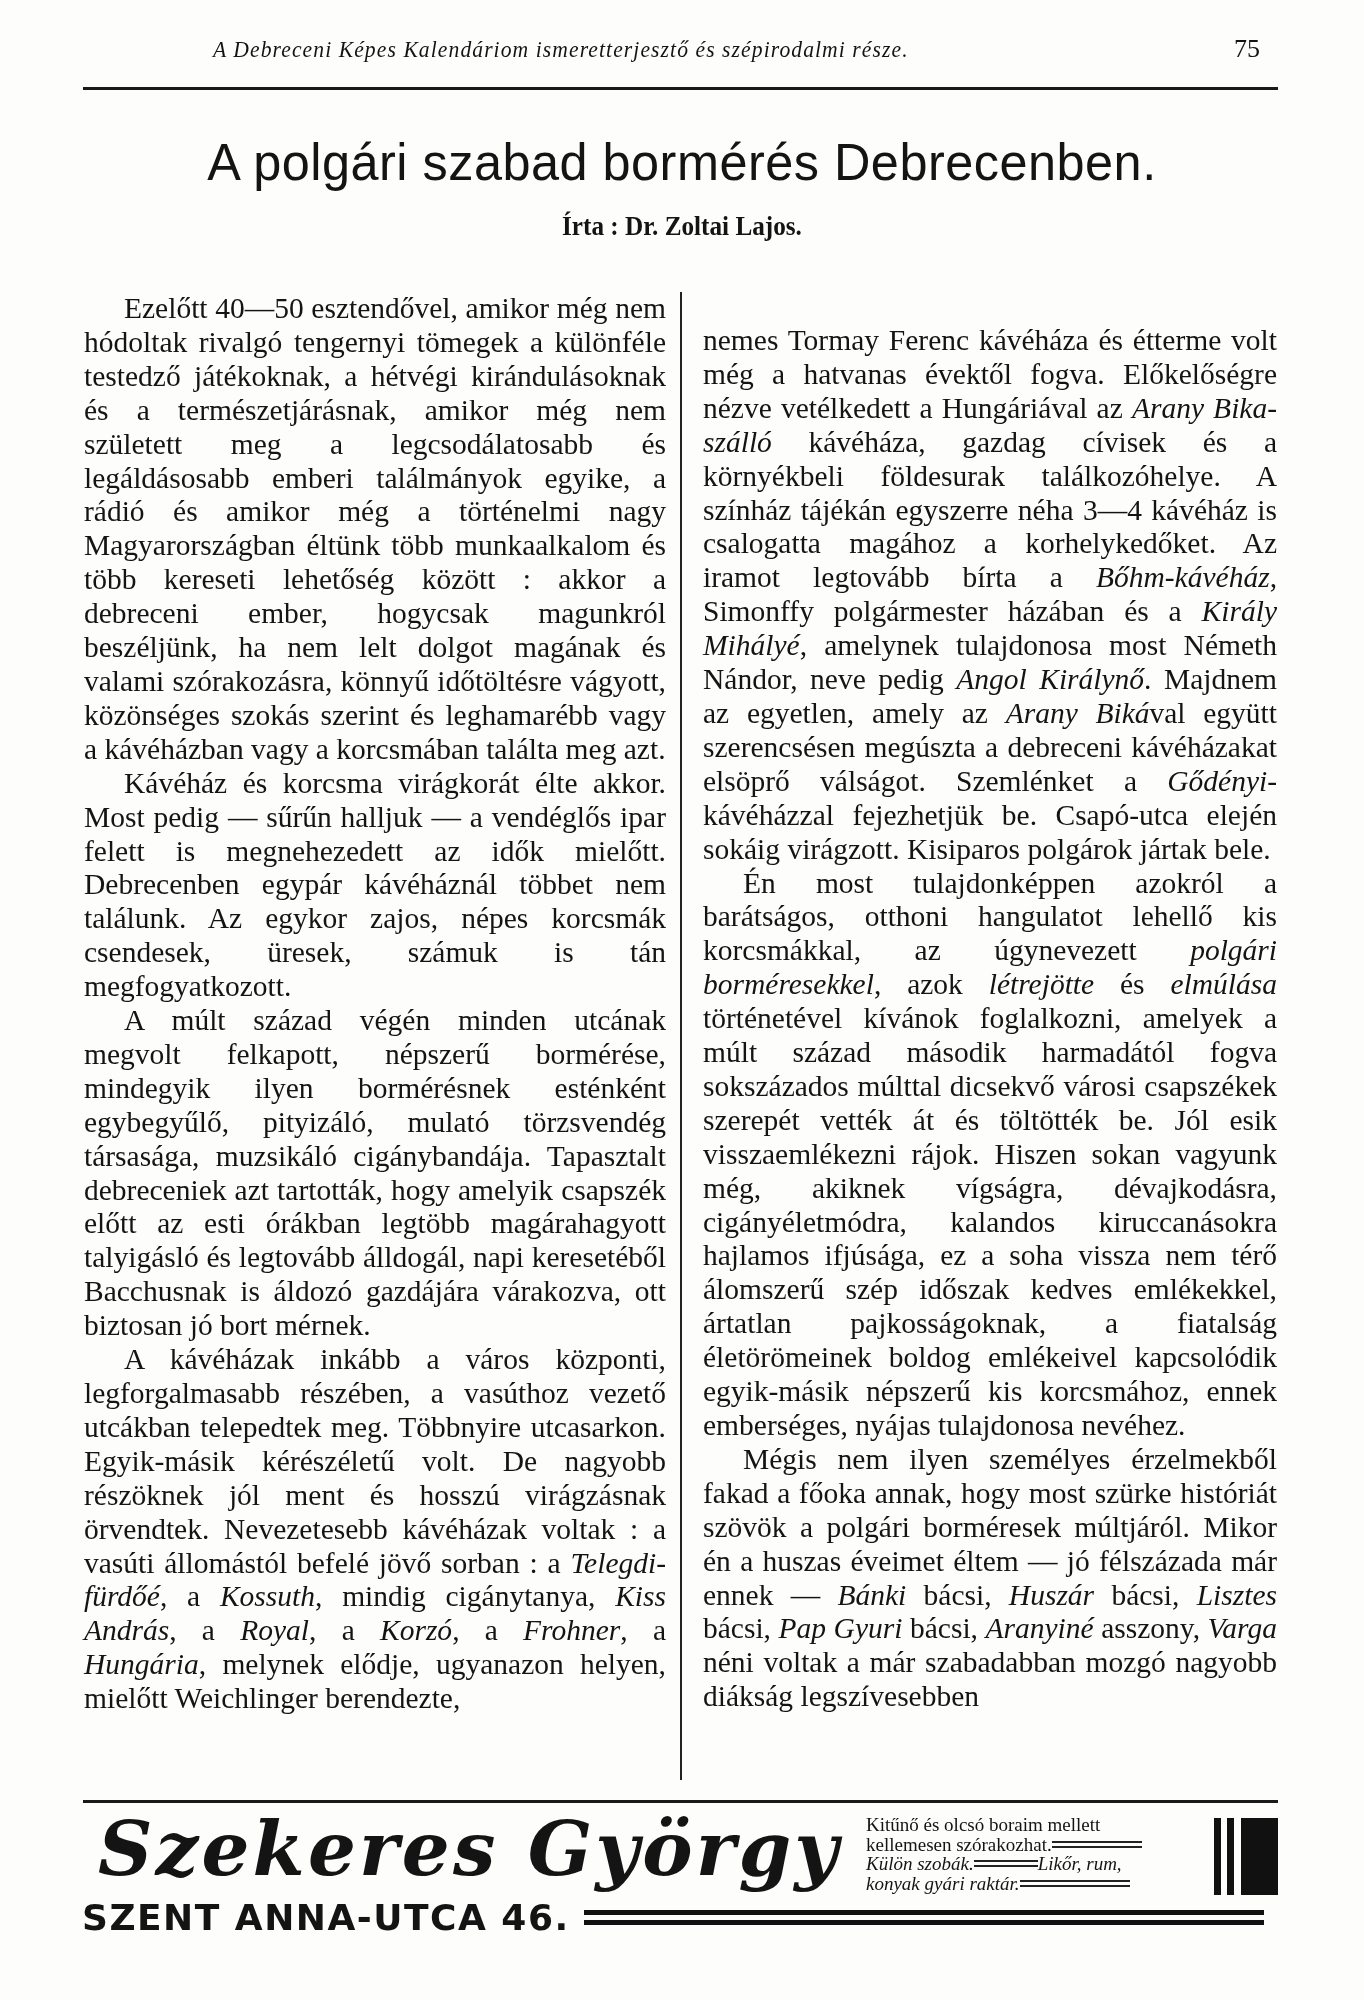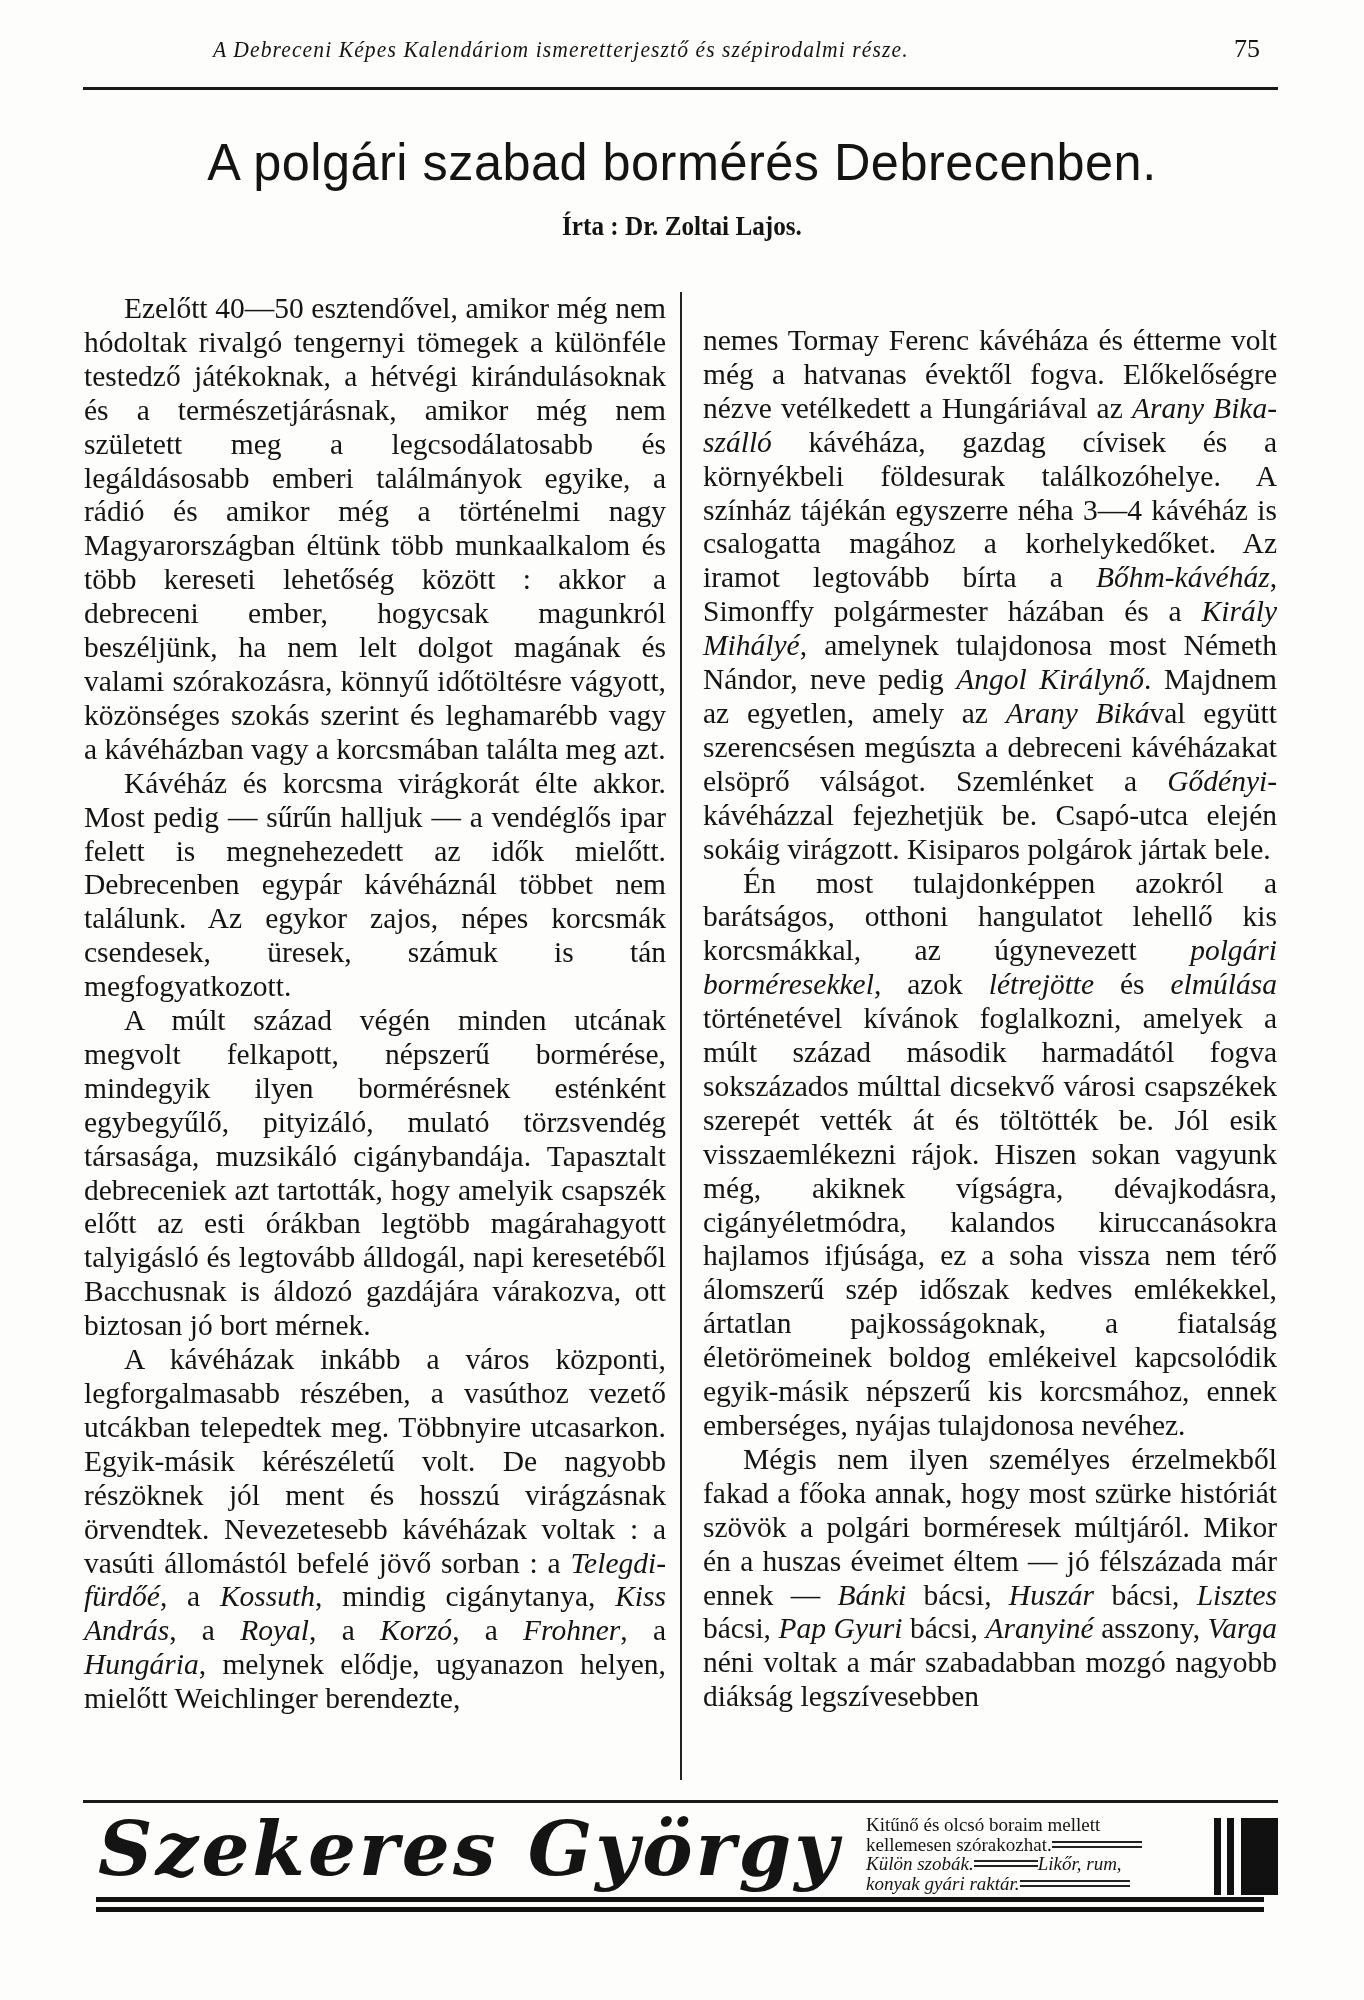--- a/index.html
+++ b/index.html
@@ -98,14 +98,15 @@
   <div class="it">
       <span>konyak gyári raktár.</span>
       <span class="dbl" style="width:110px"></span>
     </div>
 </div>
 <div class="bars" style="left:1214px;width:7px"></div>
 <div class="bars" style="left:1227px;width:7px"></div>
 <div class="bars" style="left:1241px;width:37px"></div>
 
 <div class="ad-address">
+  <span>SZENT ANNA-UTCA 46.</span>
   <span class="sep"></span>
 </div>
 
 </body></html>

